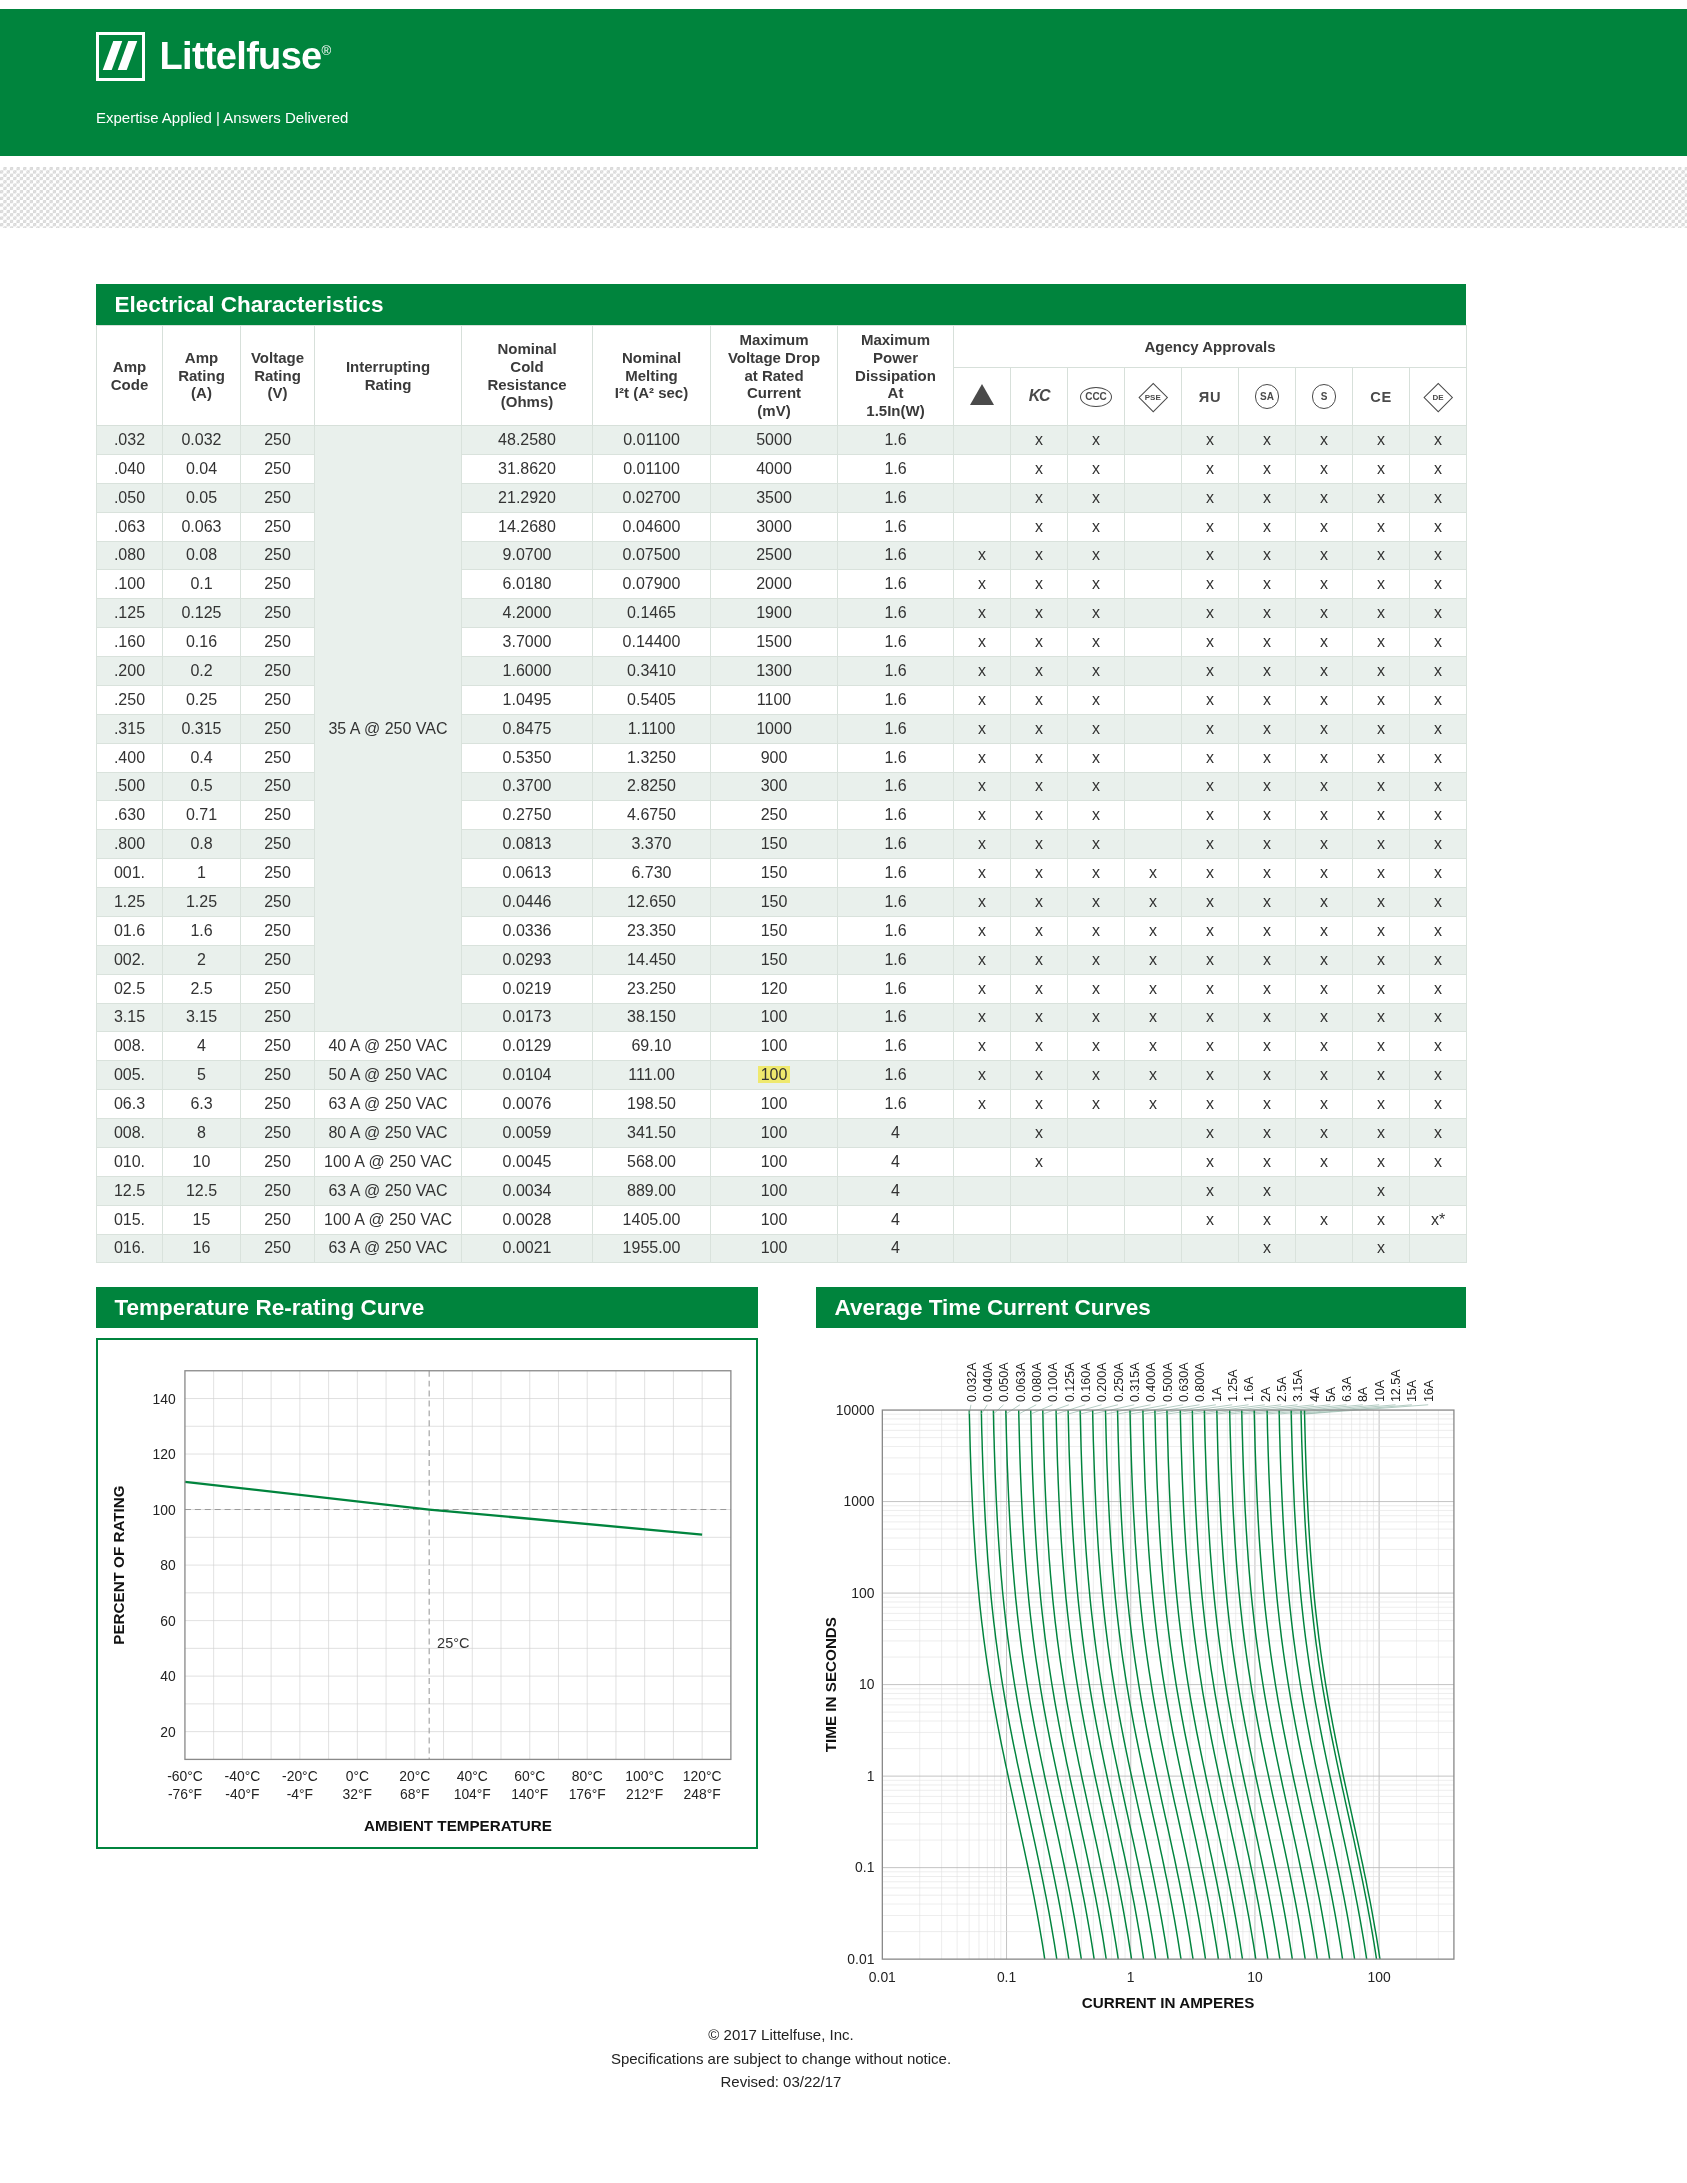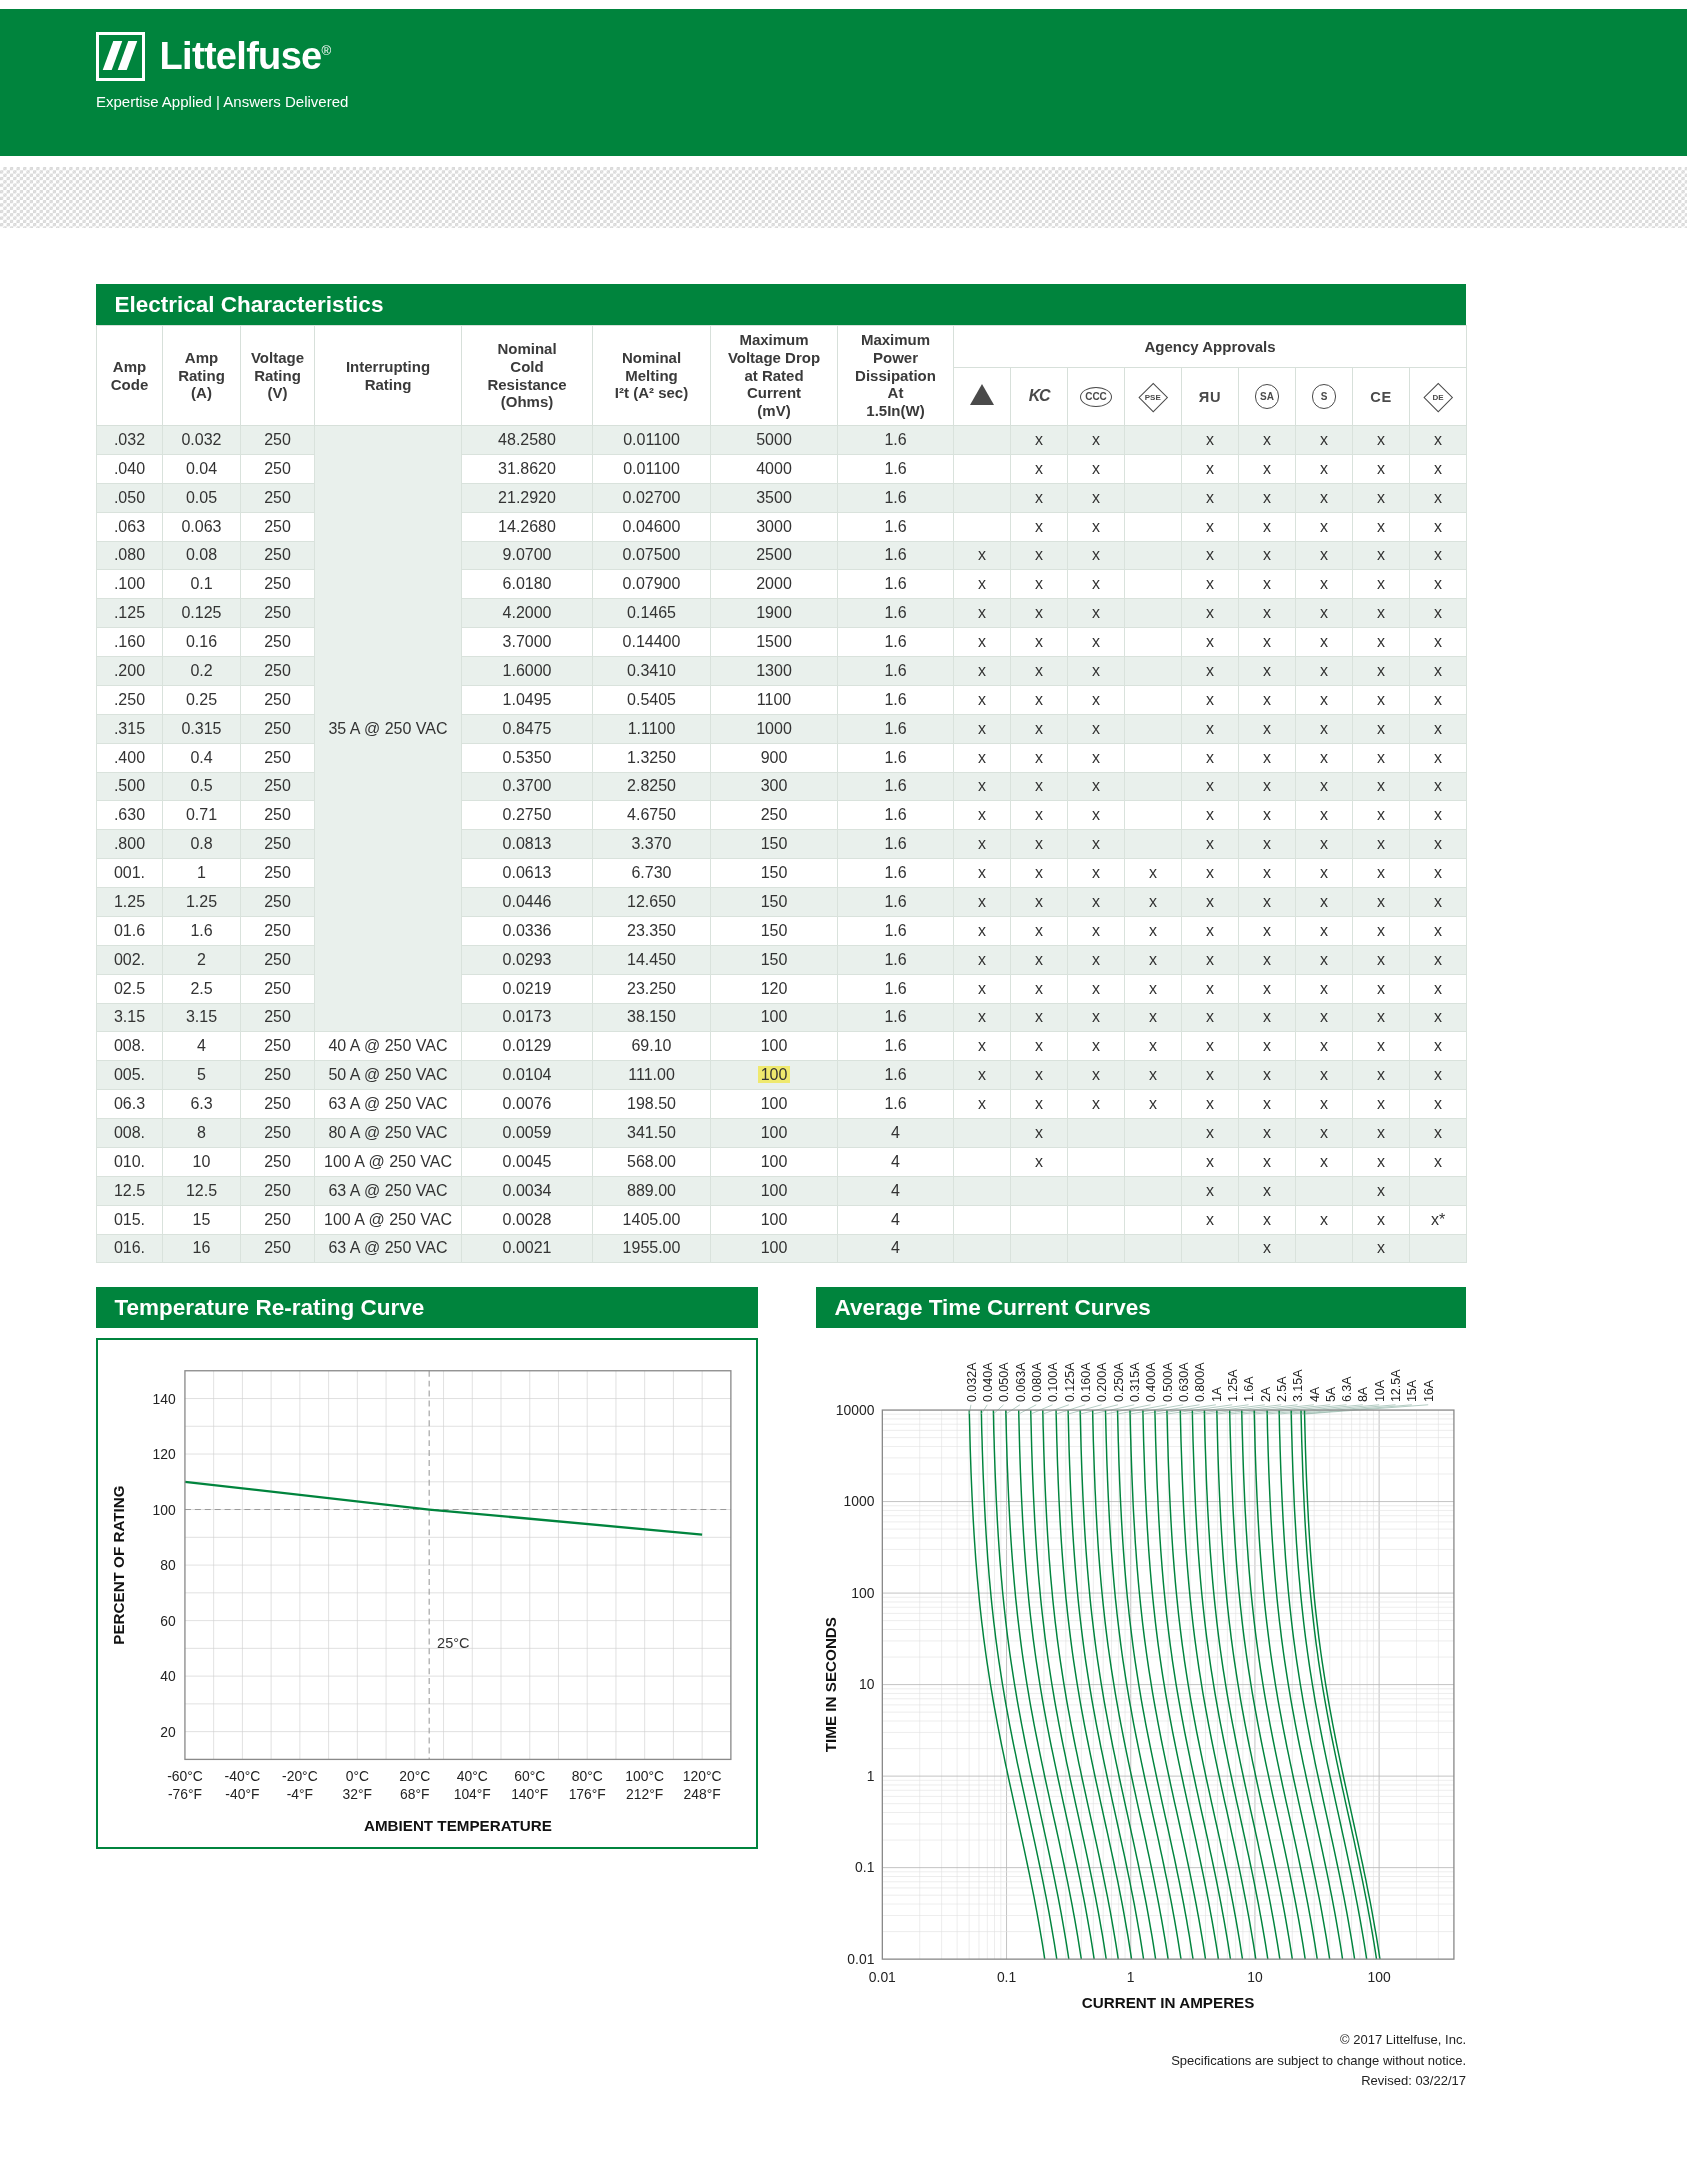--- a/index.html
+++ b/index.html
@@ -9,21 +9,21 @@
 
   
   .banner{position:absolute;left:0;top:9.3px;width:1687px;height:147px;background:#00843D;text-decoration:underline;}
   .logo-block{position:absolute;left:96px;top:22.5px;}
   .logo-row{display:flex;align-items:center;gap:14.6px;}
   .lf-mark{width:49px;height:49px;border:3.3px solid #fff;position:relative;background:#00843D;box-sizing:border-box;}
   .lf-mark i{position:absolute;background:#fff;width:8.6px;height:29px;top:6.6px;transform:skewX(-20deg);}
   .lf-mark i.b1{left:9.3px;} .lf-mark i.b2{left:24px;}
   .wordmark{font-size:38px;font-weight:bold;color:#fff;letter-spacing:-0.7px;line-height:1;}
   .reg{font-size:13.2px;vertical-align:super;font-weight:normal;}
-  .tagline{margin-top:12px;color:#fff;font-size:15px;}
+  .tagline{margin-top:28px;color:#fff;font-size:15px;}
   .title-block{position:absolute;left:523px;top:20px;}
   .doc-title{font-size:31px;font-weight:bold;color:#fff;}
   .doc-subtitle{font-size:26.5px;color:#fff;margin-top:13.2px;font-weight:normal;}
 
   
   .texture{position:absolute;left:0;top:167px;width:1687px;height:61px;
     background-image:
       linear-gradient(45deg,#d9d9d9 25%,transparent 25%,transparent 75%,#d9d9d9 75%),
       linear-gradient(45deg,#d9d9d9 25%,transparent 25%,transparent 75%,#d9d9d9 75%);
     background-size:6.6px 6.6px;background-position:0 0,3.3px 3.3px;}
@@ -74,21 +74,21 @@
   svg .series{stroke:#00843D;stroke-width:3.5;fill:none;}
   svg .curve{stroke:#00843D;stroke-width:2.2;fill:none;}
   svg .leader{stroke:#8fb3a5;stroke-width:1;}
   svg text{font-family:"Liberation Sans",sans-serif;}
   svg .tick{font-size:21px;fill:#222;}
   svg .axis{font-size:23px;font-weight:bold;fill:#111;}
   svg .clabel{font-size:19px;fill:#222;}
   svg .note{font-size:22px;fill:#333;}
 
   
-  .footer{margin-top:8px;text-align:right;font-size:13px;color:#222;line-height:1.55;}
+  .footer{margin-top:1px;text-align:center;font-size:15px;color:#222;line-height:1.55;}
 </style>
 </head>
 <body>
 
 <div class="page">
 
   <div class="banner">
     <div class="logo-block">
       <div class="logo-row">
         <span class="lf-mark">

